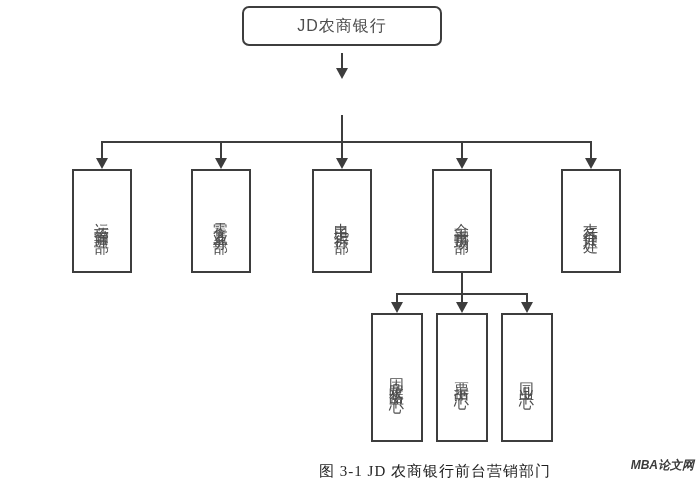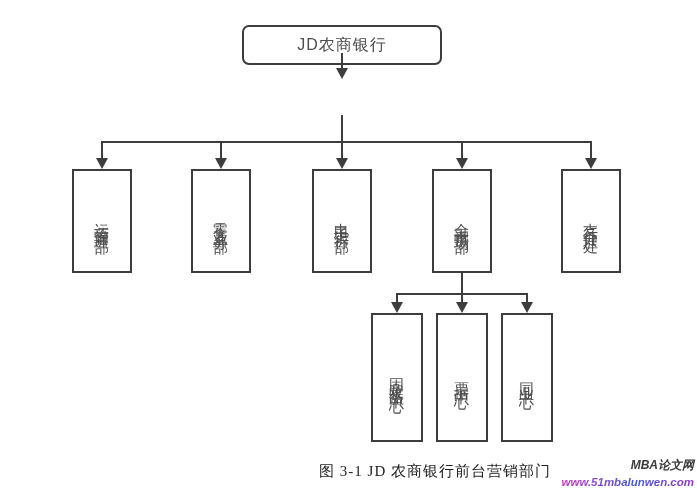--- a/index.html
+++ b/index.html
@@ -71,21 +71,21 @@
     -webkit-background-clip:text;
     background-clip:text;
     color:transparent;
   }
 </style>
 </head>
 <body>
 
 <div class="canvas">
 
-  <div class="node rounded" style="left:242px;top:25px;width:200px;height:40px;">
+  <div class="node rounded" style="left:242px;top:6px;width:200px;height:40px;">
     <span class="hlabel">JD农商银行</span>
   </div>
 
   <div class="line" style="left:341px;top:53px;width:2px;height:18px;"></div>
   <div class="ahead" style="left:336px;top:68px;"></div>
 
 
   <div class="line" style="left:341px;top:115px;width:2px;height:28px;"></div>
 
   <div class="line" style="left:101px;top:141px;width:491px;height:2px;"></div>
@@ -146,15 +146,14 @@
     <span class="vlabel">票据中心</span>
   </div>
 
   <div class="node" style="left:501px;top:313px;width:52px;height:129px;">
     <span class="vlabel">同业中心</span>
   </div>
 
   <div class="caption">图 3-1 JD 农商银行前台营销部门</div>
 
   <div class="wm wm-name">MBA论文网</div>
-  <div class="wm wm-url">www.51mbalunwen.com</div>
 
 </div>
 
 </body></html>

